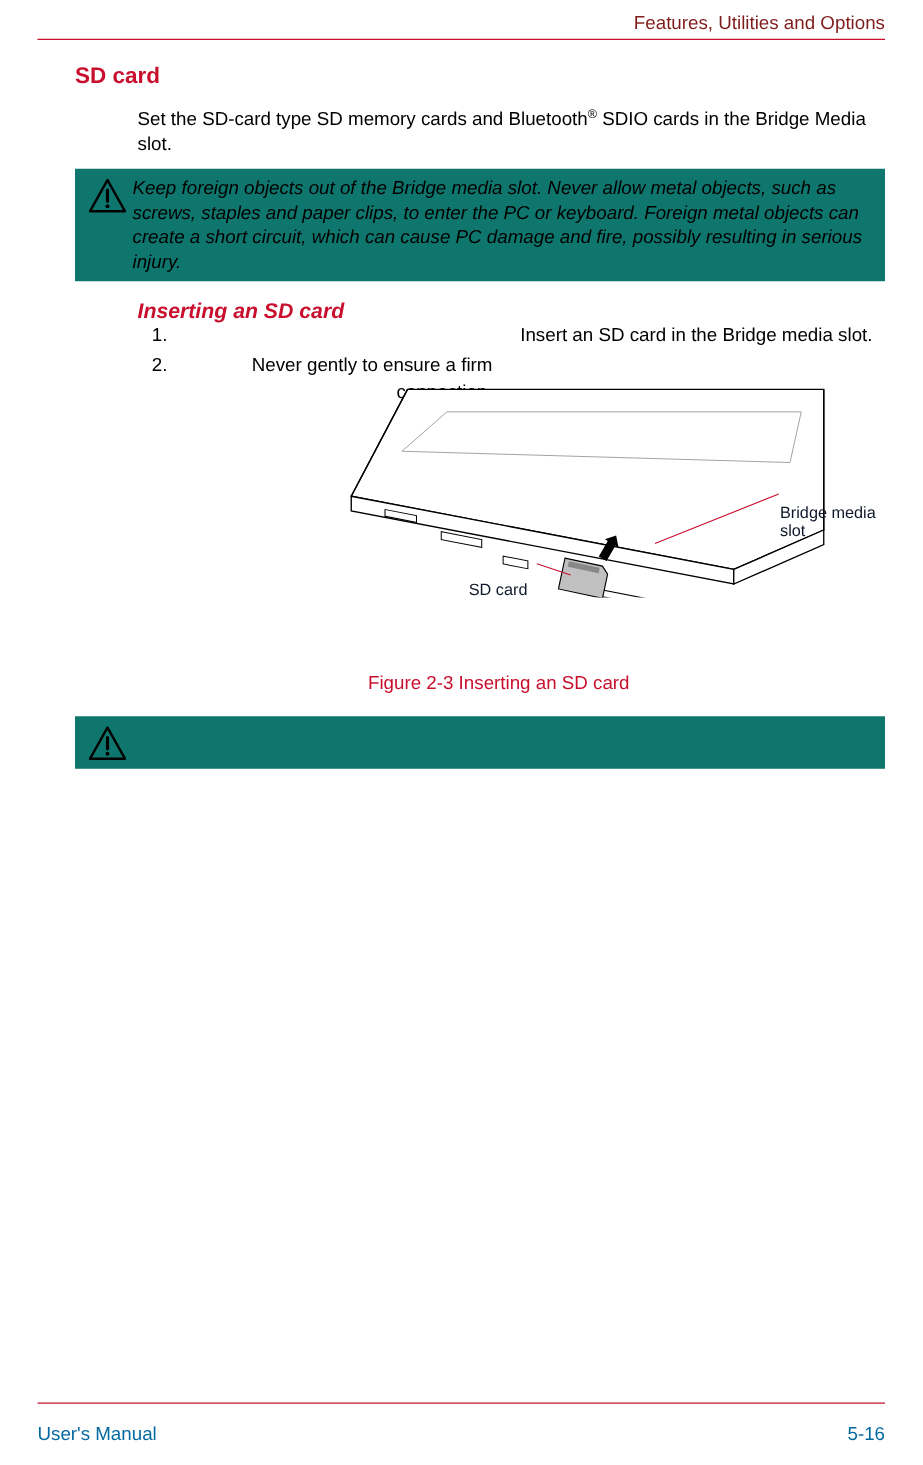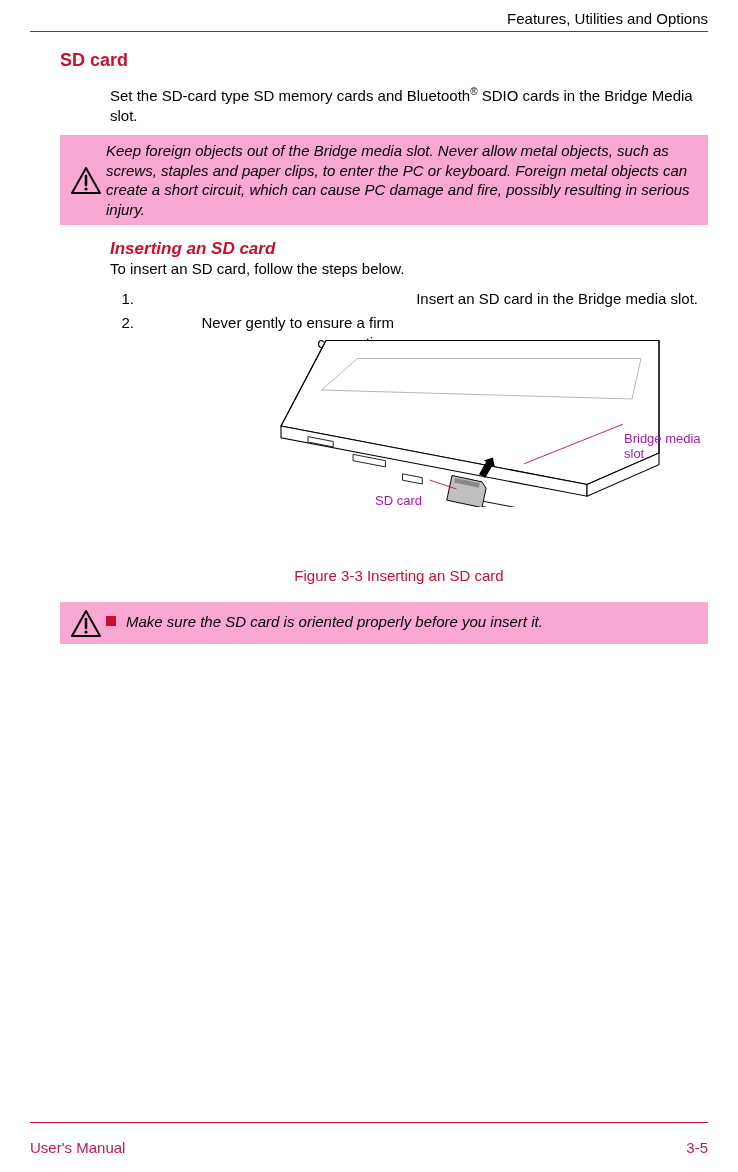--- a/index.html
+++ b/index.html
@@ -10,21 +10,21 @@
     font-size: 15px;
     color: #000;
     position: relative;
     background: #fff;
   }
   .page {
     padding: 10px 30px 0 30px;
   }
   .header-title {
     text-align: right;
-    color: #000000;
+    color: #7f1d1d;
     font-size: 15px;
     margin-bottom: 4px;
   }
   .header-rule {
     border: none;
     border-top: 1.5px solid #c8102e;
     margin-bottom: 18px;
   }
   .section-heading {
     color: #c8102e;
@@ -33,23 +33,23 @@
     margin-left: 30px;
     margin-bottom: 14px;
   }
   .body-text {
     margin-left: 80px;
     line-height: 1.3;
     margin-bottom: 10px;
   }
   .sup { font-size: 10px; vertical-align: super; }
   .warning-box {
-    background: #f9a8d4;
-    display: flex;
-    align-items: center;
+    background: #0f766e;
+    display: flex;
+    align-items: flex-start;
     padding: 6px 10px 6px 6px;
     margin: 0 0 14px 30px;
     font-style: italic;
     line-height: 1.3;
   }
   .warning-icon {
     flex: 0 0 40px;
     display: flex;
     align-items: center;
     justify-content: center;
@@ -109,21 +109,21 @@
   .laptop-illustration {
     position: absolute;
     left: 140px;
     top: 0;
     width: 440px;
     height: 180px;
   }
   .callout-label {
     position: absolute;
     font-size: 13px;
-    color: #a21caf;
+    color: #0f172a;
   }
   .callout-sd { left: 265px; top: 166px; }
   .callout-bridge { left: 514px; top: 104px; }
   .figure-caption {
     color: #c8102e;
     text-align: center;
     font-size: 15px;
     margin-left: 60px;
     margin-bottom: 18px;
   }
@@ -134,21 +134,21 @@
     right: 30px;
   }
   .footer-rule {
     border: none;
     border-top: 1.5px solid #c8102e;
     margin-bottom: 6px;
   }
   .footer-row {
     display: flex;
     justify-content: space-between;
-    color: #be185d;
+    color: #0369a1;
     font-size: 15px;
     margin-top: 16px;
   }
 </style>
 </head>
 <body>
 
 <div class="page">
 
   <div class="header-title">Features, Utilities and Options</div>
@@ -166,21 +166,20 @@
         <polygon points="15,1 29,26 1,26" fill="none" stroke="#000" stroke-width="2" stroke-linejoin="round"></polygon>
         <line x1="15" y1="9" x2="15" y2="18" stroke="#000" stroke-width="2.5" stroke-linecap="round"></line>
         <circle cx="15" cy="22" r="1.6" fill="#000"></circle>
       </svg>
     </div>
     <div class="warning-content">Keep foreign objects out of the Bridge media slot. Never allow metal objects, such as screws, staples and paper clips, to enter the PC or keyboard. Foreign metal objects can create a short circuit, which can cause PC damage and fire, possibly resulting in serious injury.</div>
   </div>
 
   <div class="subsection-heading">Inserting an SD card</div>
 
-  <p class="body-text">To insert an SD card, follow the steps below.</p>
 
   <div class="steps">
     <ol>
       <li>
           <span class="step-text full">Insert an SD card in the Bridge media slot.</span>
         </li>
       <li>
           <span class="step-text">Never gently to ensure a firm connection.</span>
         </li>
     </ol>
@@ -215,41 +214,37 @@
       </g>
 
       <line x1="280" y1="152" x2="390" y2="108" stroke="#c8102e" stroke-width="1"></line>
 
       <line x1="205" y1="180" x2="175" y2="170" stroke="#c8102e" stroke-width="1"></line>
     </svg>
     <div class="callout-label callout-sd">SD card</div>
     <div class="callout-label callout-bridge">Bridge media slot</div>
   </div>
 
-  <div class="figure-caption">Figure 3-3 Inserting an SD card</div>
+  <div class="figure-caption">Figure 2-3 Inserting an SD card</div>
 
   <div class="warning-box">
     <div class="warning-icon">
       <svg width="30" height="28" viewBox="0 0 30 28">
         <polygon points="15,1 29,26 1,26" fill="none" stroke="#000" stroke-width="2" stroke-linejoin="round"></polygon>
         <line x1="15" y1="9" x2="15" y2="18" stroke="#000" stroke-width="2.5" stroke-linecap="round"></line>
         <circle cx="15" cy="22" r="1.6" fill="#000"></circle>
       </svg>
     </div>
     <div class="warning-content">
       <ul class="warning-list">
-        <li>
-          <span class="bullet-square"></span>
-          <span>Make sure the SD card is oriented properly before you insert it.</span>
-        </li>
       </ul>
     </div>
   </div>
 
 </div>
 
 <div class="footer">
   <hr class="footer-rule">
   <div class="footer-row">
     <span>User's Manual</span>
-    <span>3-5</span>
+    <span>5-16</span>
   </div>
 </div>
 
 </body></html>

